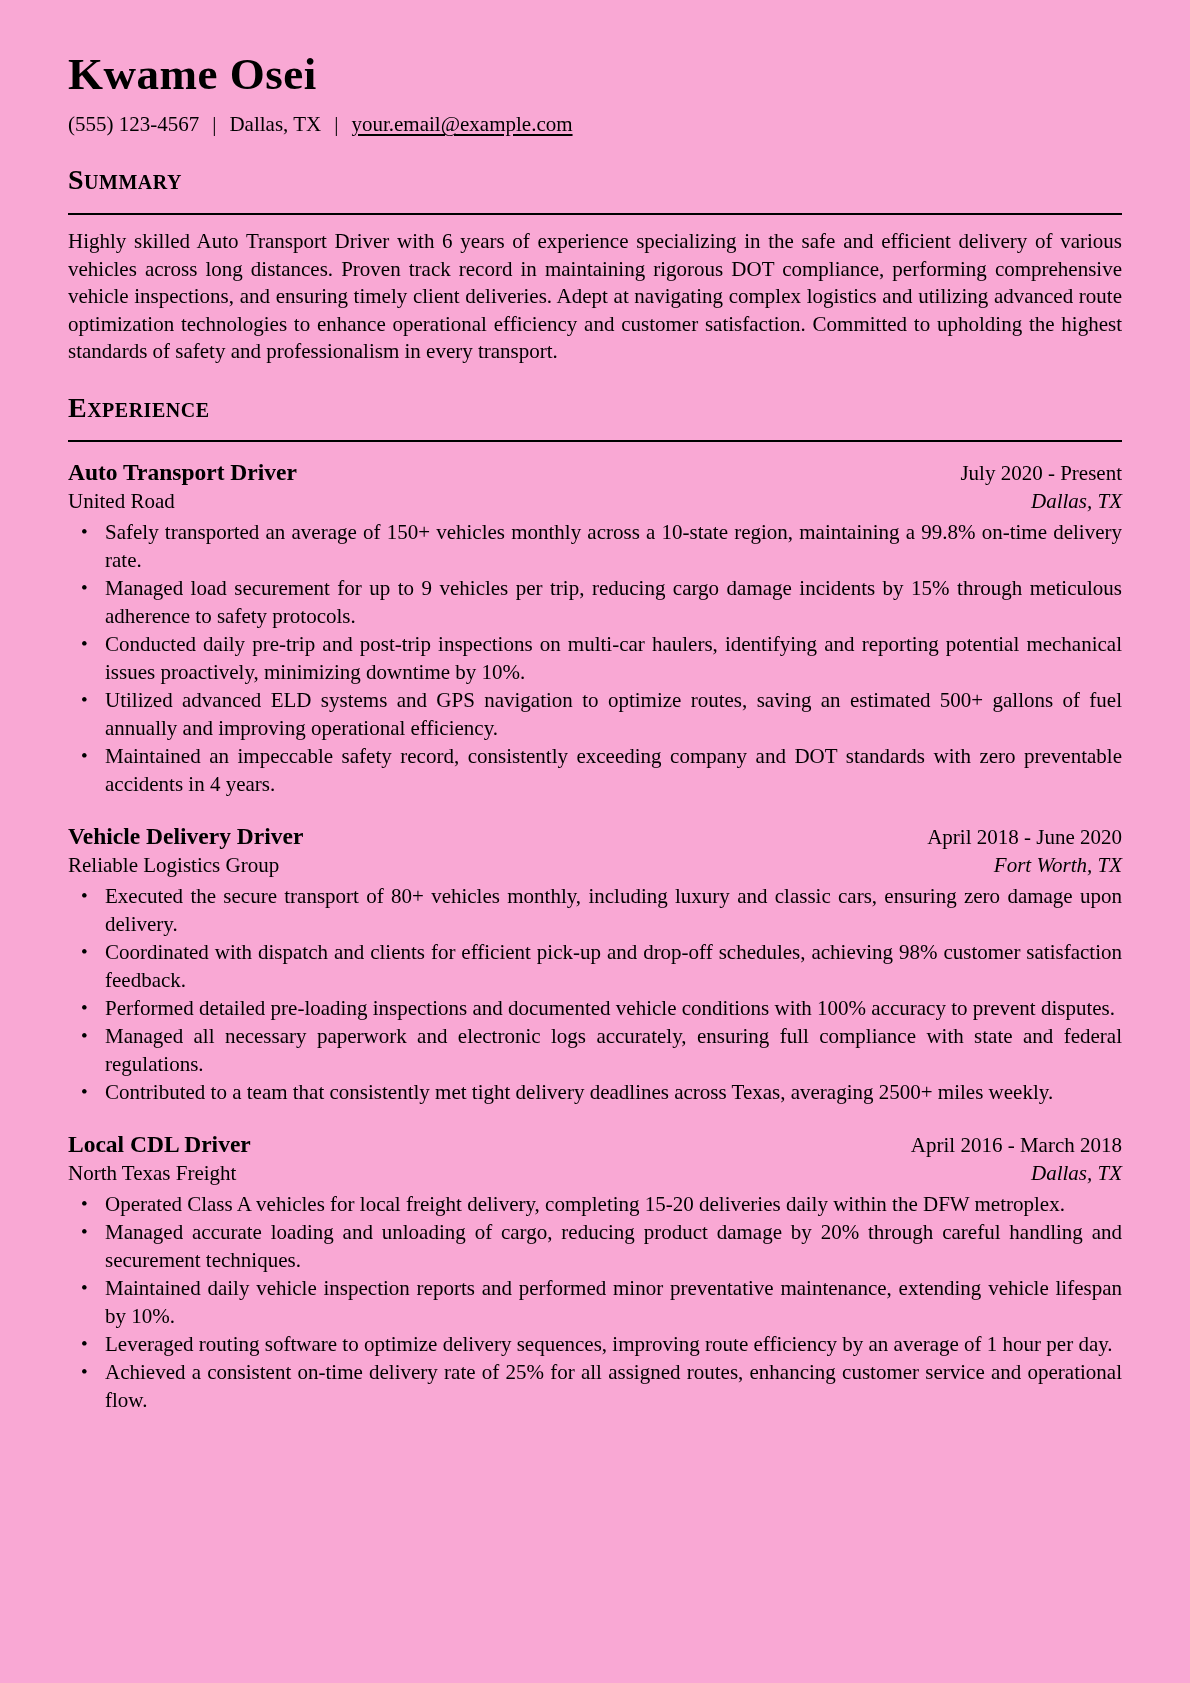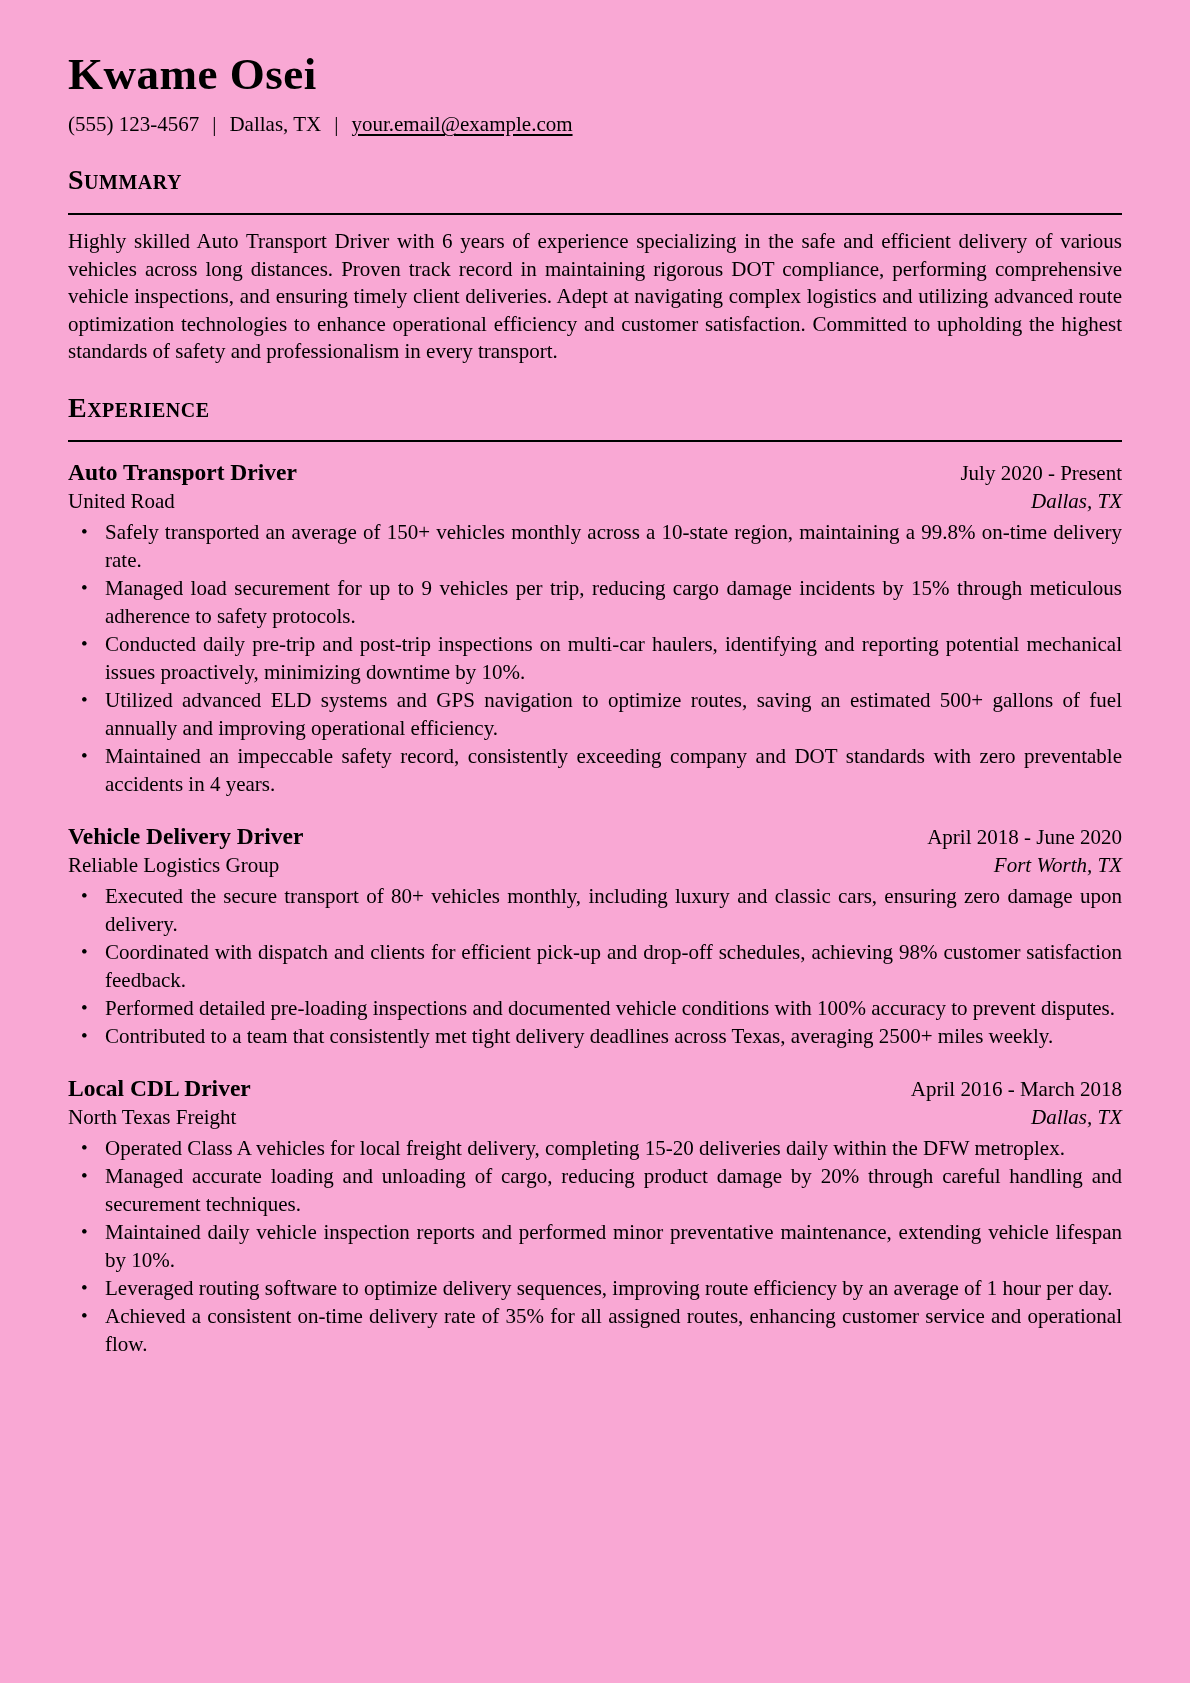--- a/index.html
+++ b/index.html
@@ -161,36 +161,37 @@
         <span class="job-dates">April 2018 - June 2020</span>
       </div>
       <div class="job-row">
         <span class="job-company">Reliable Logistics Group</span>
         <span class="job-location">Fort Worth, TX</span>
       </div>
       <ul class="bullets">
         <li>Executed the secure transport of 80+ vehicles monthly, including luxury and classic cars, ensuring zero damage upon delivery.</li>
         <li>Coordinated with dispatch and clients for efficient pick-up and drop-off schedules, achieving 98% customer satisfaction feedback.</li>
         <li>Performed detailed pre-loading inspections and documented vehicle conditions with 100% accuracy to prevent disputes.</li>
+        <li>Managed all necessary paperwork and electronic logs accurately, ensuring full compliance with state and federal regulations.</li>
         <li>Contributed to a team that consistently met tight delivery deadlines across Texas, averaging 2500+ miles weekly.</li>
       </ul>
     </div>
 
     <div class="job">
       <div class="job-row">
         <span class="job-title">Local CDL Driver</span>
         <span class="job-dates">April 2016 - March 2018</span>
       </div>
       <div class="job-row">
         <span class="job-company">North Texas Freight</span>
         <span class="job-location">Dallas, TX</span>
       </div>
       <ul class="bullets">
         <li>Operated Class A vehicles for local freight delivery, completing 15-20 deliveries daily within the DFW metroplex.</li>
         <li>Managed accurate loading and unloading of cargo, reducing product damage by 20% through careful handling and securement techniques.</li>
         <li>Maintained daily vehicle inspection reports and performed minor preventative maintenance, extending vehicle lifespan by 10%.</li>
         <li>Leveraged routing software to optimize delivery sequences, improving route efficiency by an average of 1 hour per day.</li>
-        <li>Achieved a consistent on-time delivery rate of 35% for all assigned routes, enhancing customer service and operational flow.</li>
+        <li>Achieved a consistent on-time delivery rate of 25% for all assigned routes, enhancing customer service and operational flow.</li>
       </ul>
     </div>
   </section>
 
 </div>
 
 </body></html>

